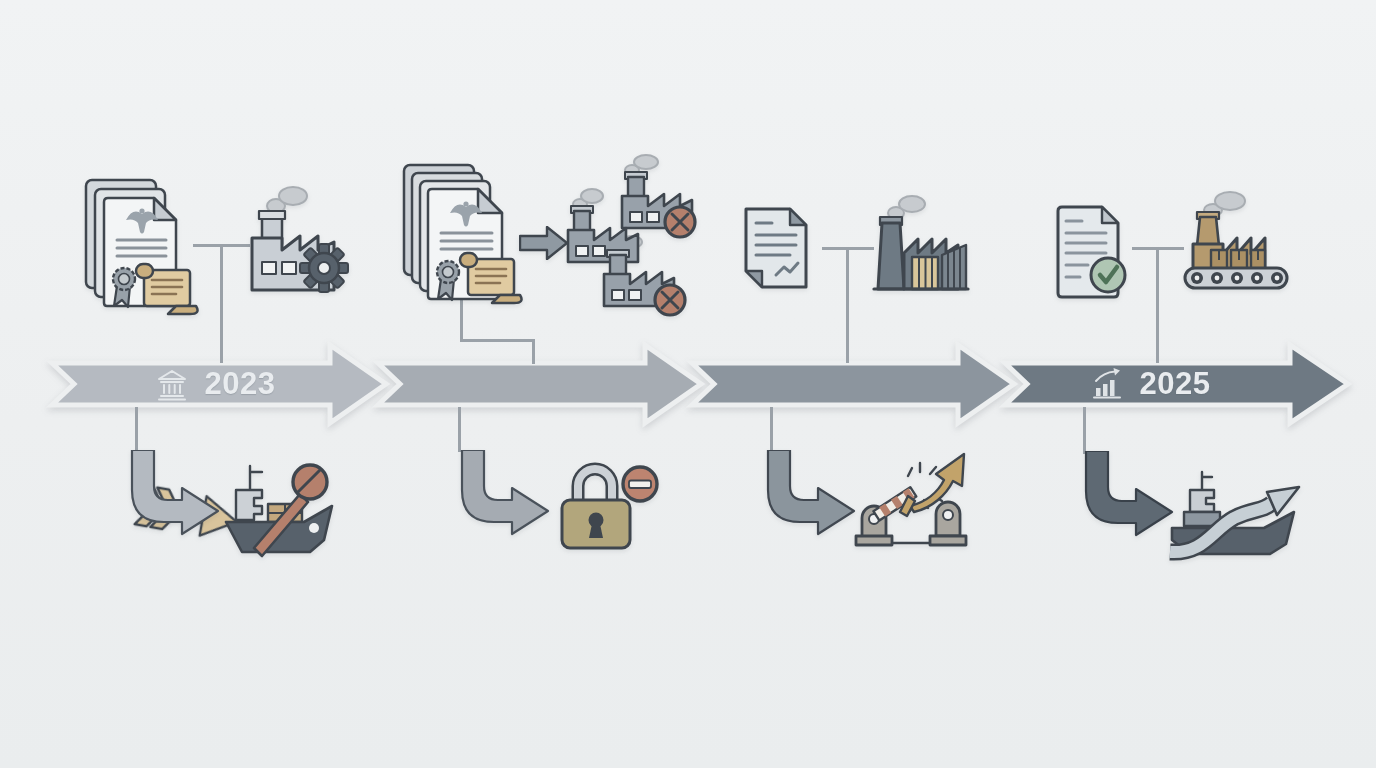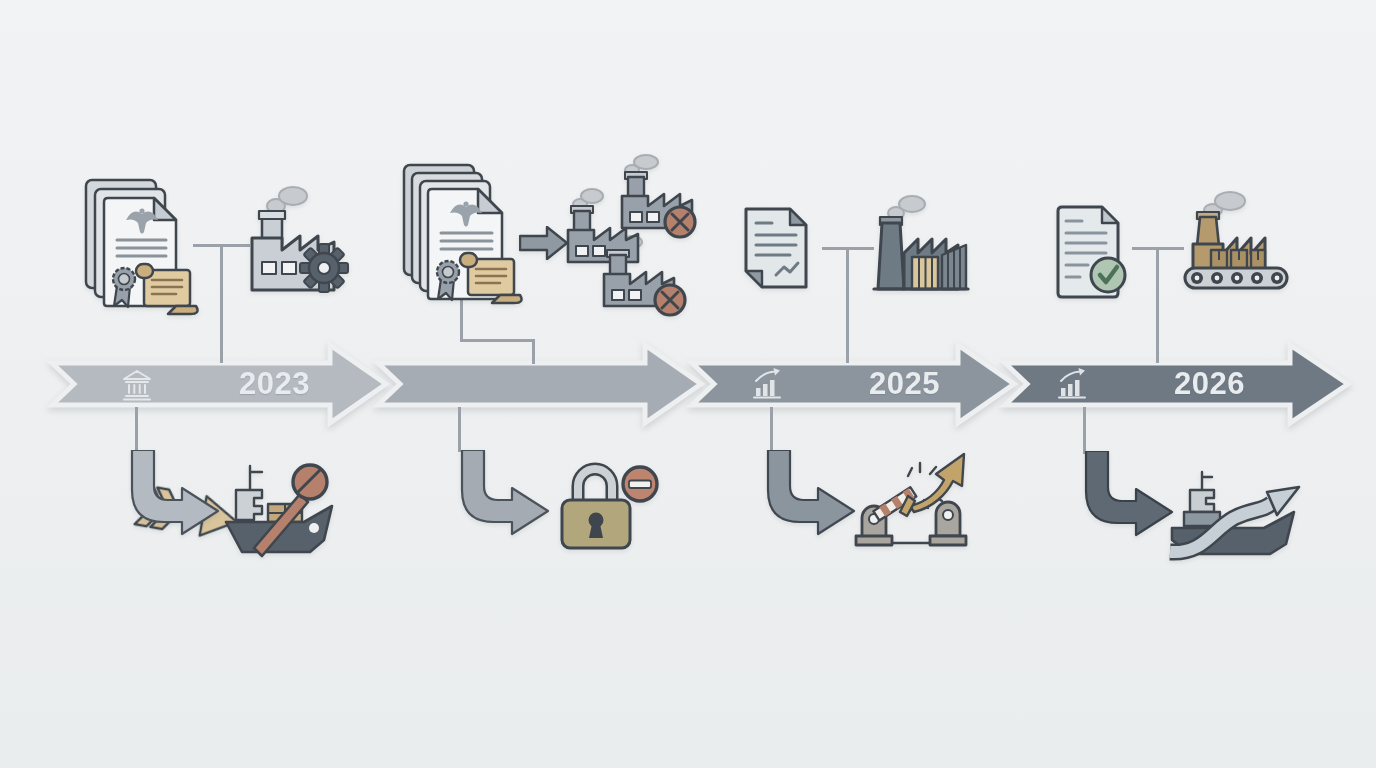--- a/index.html
+++ b/index.html
@@ -3,21 +3,21 @@
 <meta charset="utf-8">
 <style>
   html,body{margin:0;padding:0;}
   .canvas{position:relative;width:1376px;height:768px;overflow:hidden;
     background:linear-gradient(180deg,#f1f3f4 0%,#edeff0 55%,#eaedee 100%);
     font-family:"Liberation Sans", sans-serif;}
   .cline{position:absolute;background:#9aa1a8;}
   .tl-svg{position:absolute;left:0;top:340px;filter:drop-shadow(0 3px 3px rgba(70,80,90,.18));}
   .tl-seg{stroke:#edeff0;stroke-width:5;stroke-linejoin:miter;}
   .ylabel{position:absolute;top:362px;height:44px;width:190px;display:flex;
-    align-items:center;justify-content:space-between;gap:16px;}
+    align-items:center;justify-content:center;gap:16px;}
   .ylabel span{font-size:31px;font-weight:700;color:#e9ecef;letter-spacing:.5px;
     text-shadow:0 1px 1px rgba(80,90,100,.25);}
   .icon-svg{position:absolute;filter:drop-shadow(0 2px 2px rgba(70,80,90,.12));}
   .wicon{opacity:.92;}
 </style>
 </head>
 <body>
 
 <div class="canvas">
 
@@ -48,45 +48,32 @@
         <path d="M6,15 H28"></path>
       <path d="M9,18 V26"></path>
         <path d="M14.3,18 V26"></path>
         <path d="M19.7,18 V26"></path>
         <path d="M25,18 V26"></path>
       <path d="M6,29 H28"></path>
         <path d="M4,32.5 H30"></path>
     </svg>
     <span>2023</span>
   </div>
-  <div class="ylabel" style="left:750px">
-    <svg class="wicon" width="34" height="34" viewBox="0 0 34 34">
-      <g fill="#e9ecef" stroke="none">
-        <rect x="6" y="21" width="4.5" height="8"></rect>
-          <rect x="13" y="17" width="4.5" height="12"></rect>
-          <rect x="20" y="13" width="4.5" height="16"></rect>
-        <polygon points="23.5,1 30,3.5 25,8.5"></polygon>
-      </g>
-      <path d="M6,14 C12,7 18,5 25,4.5" fill="none" stroke="#e9ecef" stroke-width="2" stroke-linecap="round"></path>
-      <path d="M4,30.5 H30" stroke="#e9ecef" stroke-width="2" stroke-linecap="round"></path>
-    </svg>
-    <span>2025</span>
-  </div>
   <div class="ylabel" style="left:1055px">
     <svg class="wicon" width="34" height="34" viewBox="0 0 34 34">
       <g fill="#e9ecef" stroke="none">
         <rect x="6" y="21" width="4.5" height="8"></rect>
           <rect x="13" y="17" width="4.5" height="12"></rect>
           <rect x="20" y="13" width="4.5" height="16"></rect>
         <polygon points="23.5,1 30,3.5 25,8.5"></polygon>
       </g>
       <path d="M6,14 C12,7 18,5 25,4.5" fill="none" stroke="#e9ecef" stroke-width="2" stroke-linecap="round"></path>
       <path d="M4,30.5 H30" stroke="#e9ecef" stroke-width="2" stroke-linecap="round"></path>
     </svg>
-    <span>2026</span>
+    <span>2025</span>
   </div>
 
   <svg class="icon-svg" style="left:84px;top:178px" width="120" height="140" viewBox="0 0 120 140" stroke-linejoin="round">
     <rect x="2" y="2" width="70" height="108" rx="6" fill="#d3d8dc" stroke="#3f464e" stroke-width="2.5"></rect>
     <rect x="11" y="11" width="70" height="108" rx="6" fill="#e0e4e7" stroke="#3f464e" stroke-width="2.5"></rect>
     <g>
       <path d="M20,24 q0,-4 4,-4 H70 L92,42 V125 q0,3 -3,3 H23 q-3,0 -3,-3 Z" fill="#f3f5f6" stroke="#3f464e" stroke-width="2.5"></path>
       <path d="M70,20 L92,42 H70 Z" fill="#c6ccd2" stroke="#3f464e" stroke-width="2.5"></path>
       <g fill="#9aa3ab">
         <path d="M42,42 q7,-13 16,-6 q9,-7 16,6 q-8,-2 -12,3 l-2,9 q-2,3 -4,0 l-2,-9 q-4,-5 -12,-3 z"></path>

